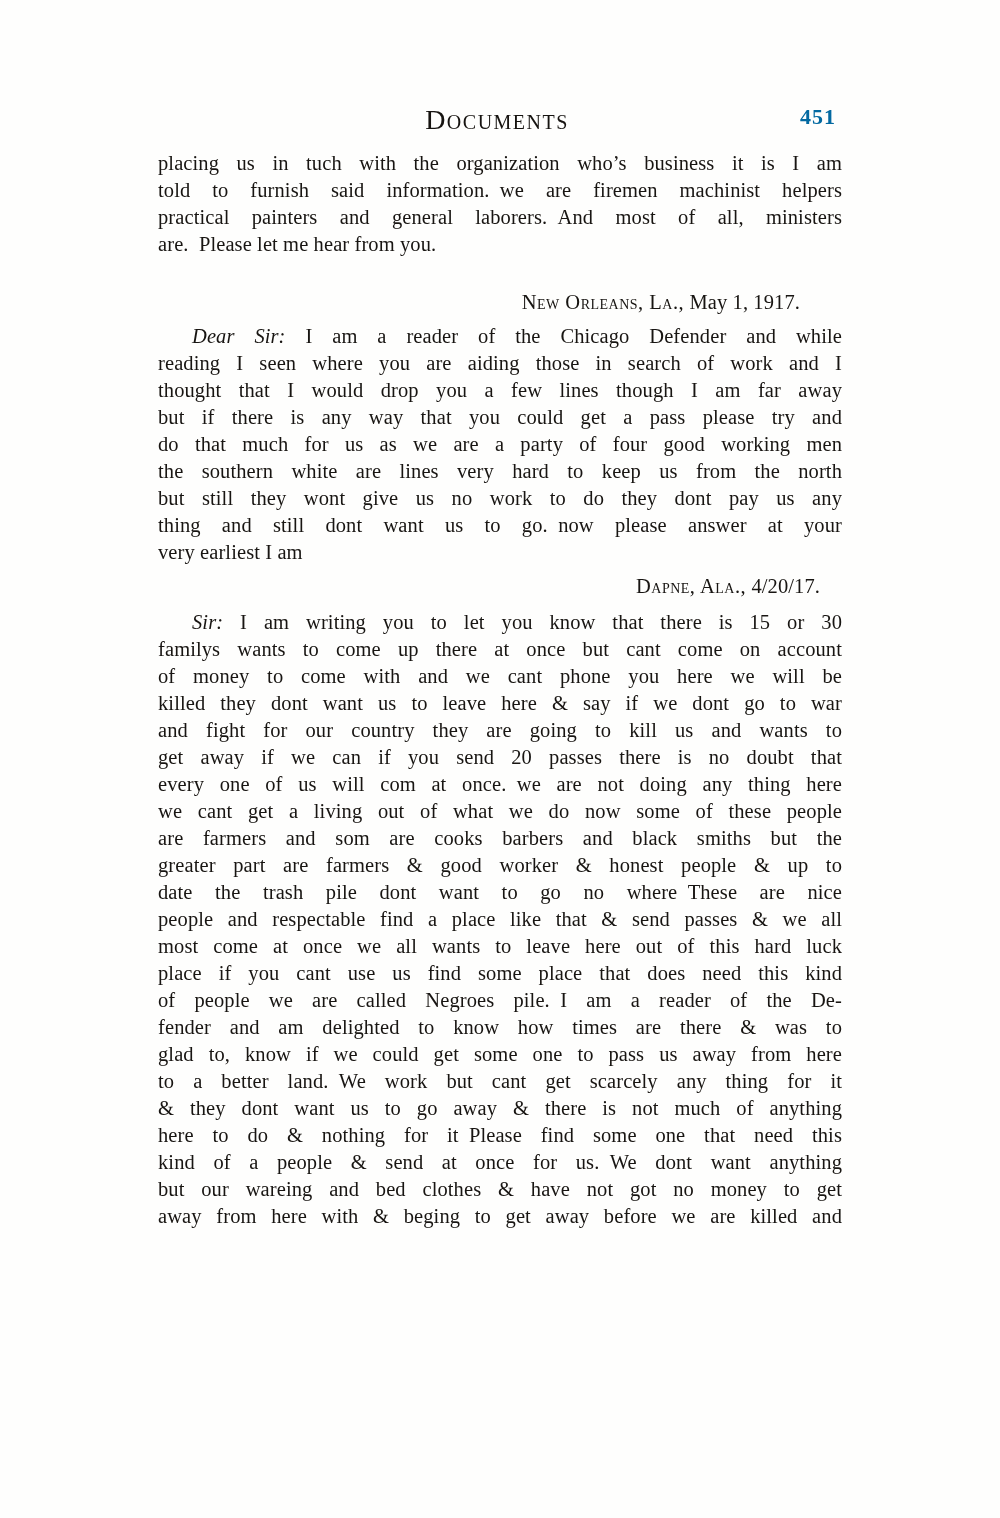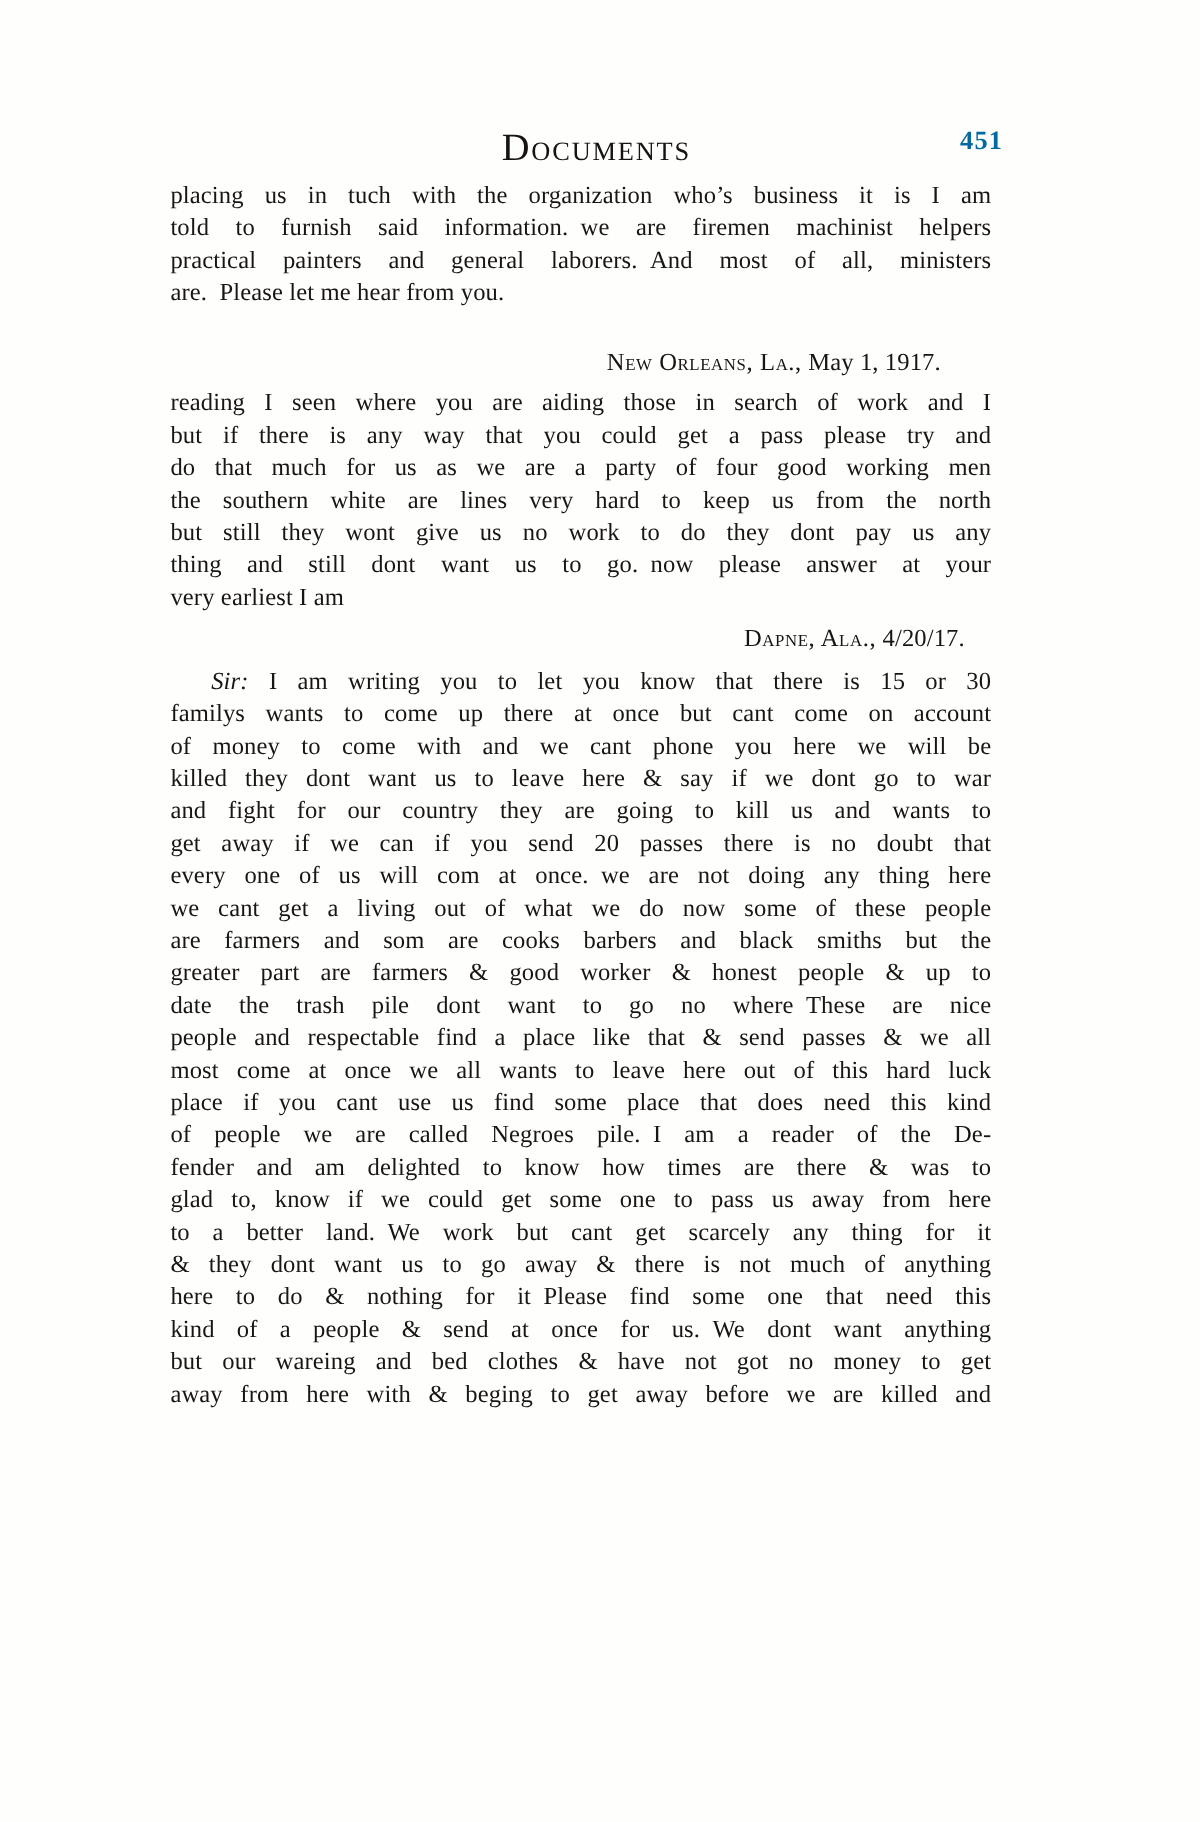--- a/index.html
+++ b/index.html
@@ -23,38 +23,38 @@
     left: 158px;
     width: 678px;
     height: 30px;
   }
   .header-title {
     position: absolute;
     left: 0;
     right: 0;
     text-align: center;
     font-variant: small-caps;
-    font-size: 32px;
+    font-size: 28px;
     letter-spacing: 1.5px;
     color: #161310;
   }
   .page-number {
     position: absolute;
     right: 0;
     top: 0;
     font-size: 22px;
     font-weight: 600;
     letter-spacing: 1px;
     color: #0369a1;
   }
   
   .text-block {
     position: absolute;
     top: 150px;
-    left: 142px;
+    left: 158px;
     width: 684px;
     font-size: 20.5px;
     line-height: 27px;
     letter-spacing: 0.1px;
   }
   .line {
     text-align: justify;
     text-align-last: justify;
     white-space: normal;
   }
@@ -102,22 +102,27 @@
         <div class="line">told to furnish said information. we are firemen machinist helpers</div>
         <div class="line">practical painters and general laborers. And most of all, ministers</div>
         <div class="line line--end">are. Please let me hear from you.</div>
       </section>
 
     <section class="letter letter-1">
       <div class="dateline">
         <span class="sc">New Orleans, La.,</span>
         <span>May 1, 1917.</span>
       </div>
+      <div class="line line--first">
+        <span class="salutation">Dear Sir:</span>
+        <span>I am a reader of the Chicago Defender and while</span>
+      </div>
       <div class="paragraph">
           <div class="line">reading I seen where you are aiding those in search of work and I</div>
+          <div class="line">thought that I would drop you a few lines though I am far away</div>
           <div class="line">but if there is any way that you could get a pass please try and</div>
           <div class="line">do that much for us as we are a party of four good working men</div>
           <div class="line">the southern white are lines very hard to keep us from the north</div>
           <div class="line">but still they wont give us no work to do they dont pay us any</div>
           <div class="line">thing and still dont want us to go. now please answer at your</div>
           <div class="line line--end">very earliest I am</div>
         </div>
     </section>
 
     <section class="letter letter-2">

